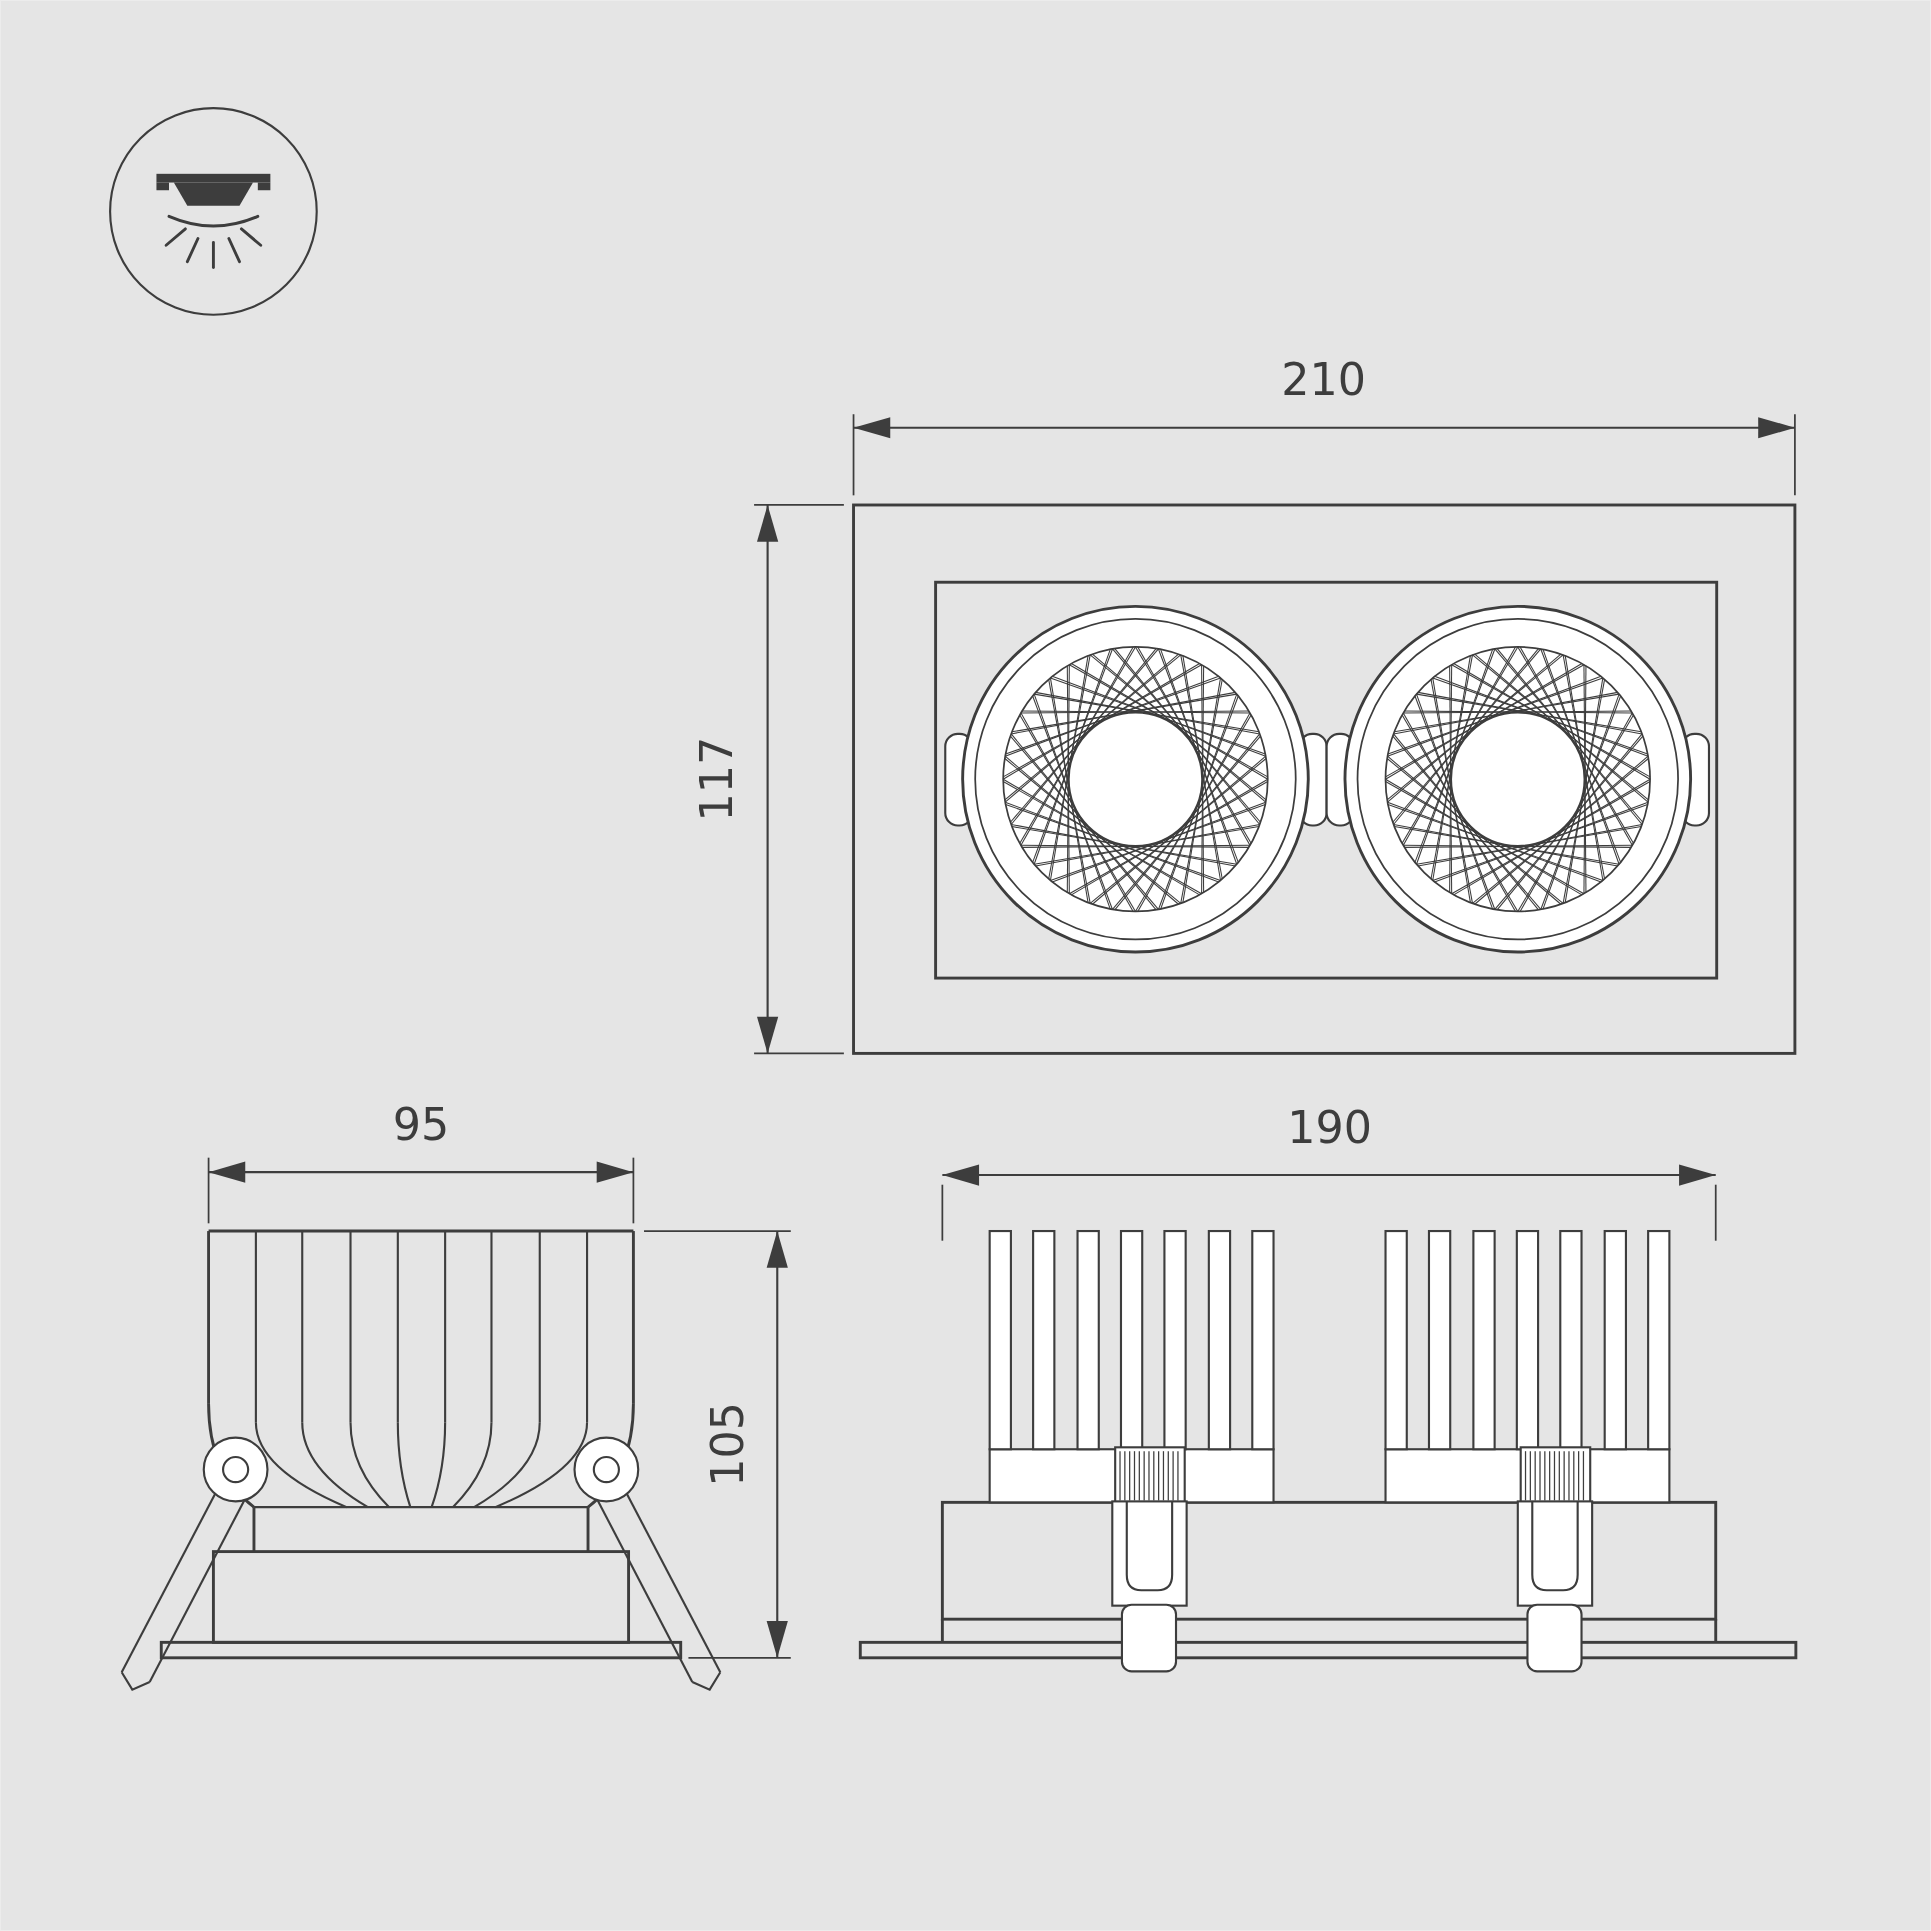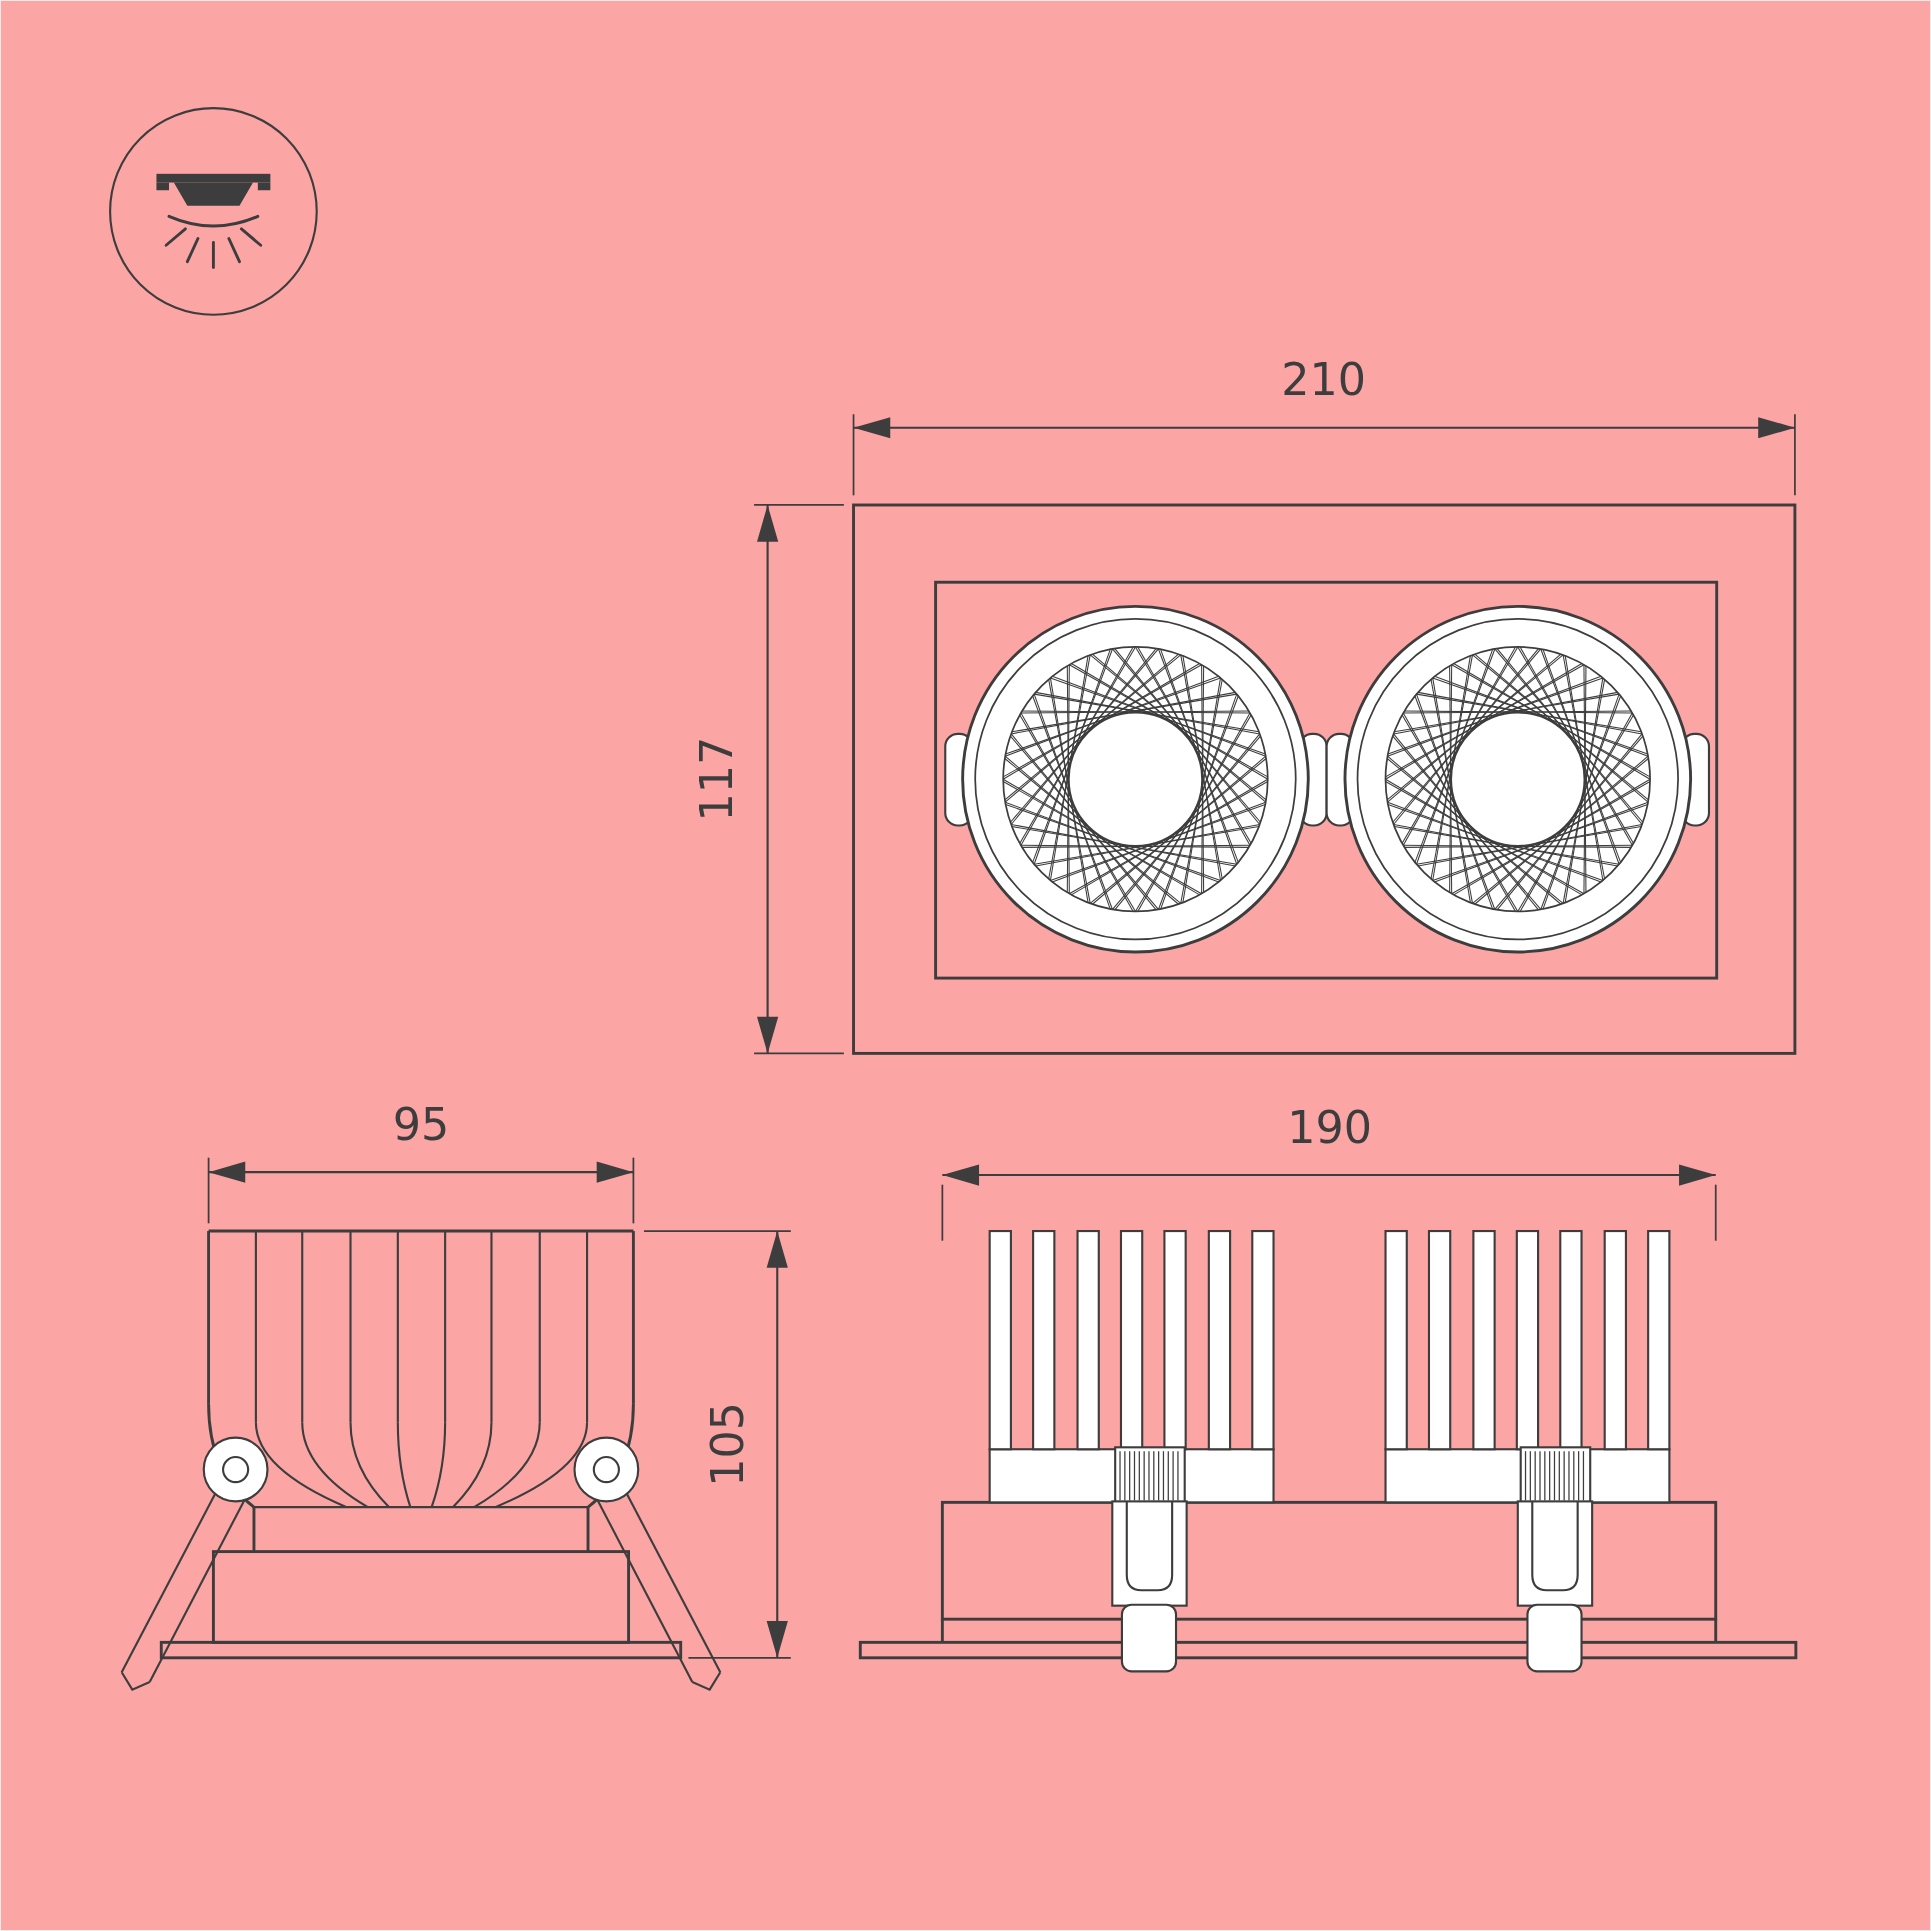--- a/index.html
+++ b/index.html
@@ -20,21 +20,21 @@
   svg text{
     fill:currentColor;stroke:none;
     font-family:"DejaVu Sans", sans-serif;
     font-size:46px;
     text-anchor:middle;
   }
 </style>
 </head>
 <body>
 
-<div class="canvas" style="color: rgb(61, 61, 61); background: #fca5a5; text-decoration: underline;">
+<div class="canvas" style="color: rgb(61, 61, 61); background: #e5e5e5; text-decoration: underline;">
 <svg id="drawing" viewBox="0 0 2000 2000">
 
   <g>
     <circle class="s2" cx="220" cy="218" r="107"></circle>
     <rect class="fd" x="161" y="179" width="118" height="9"></rect>
     <rect class="fd" x="161" y="188" width="13" height="8"></rect>
     <rect class="fd" x="266" y="188" width="13" height="8"></rect>
     <polygon class="fd" points="179,188 261,188 247,212 193,212"></polygon>
     <path class="s3 rc" d="M174 223 Q220 243 266 223"></path>
     <g>

